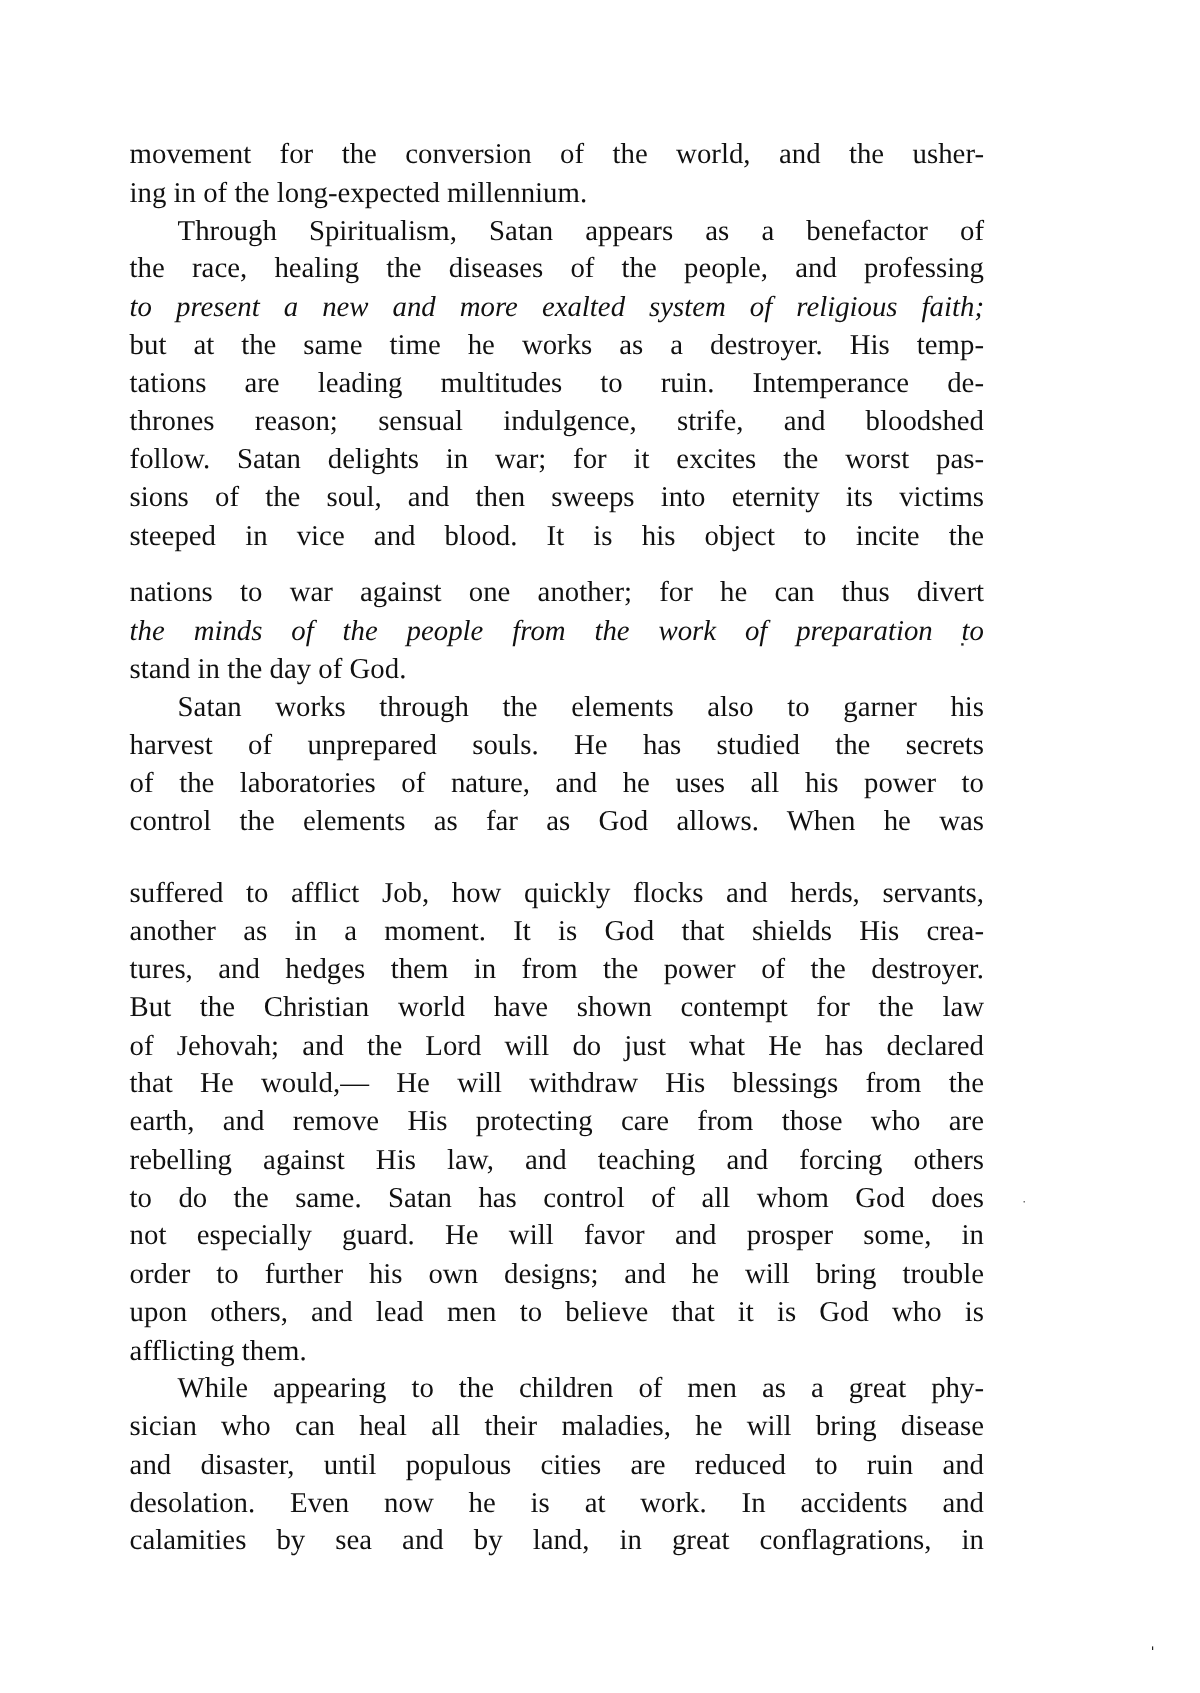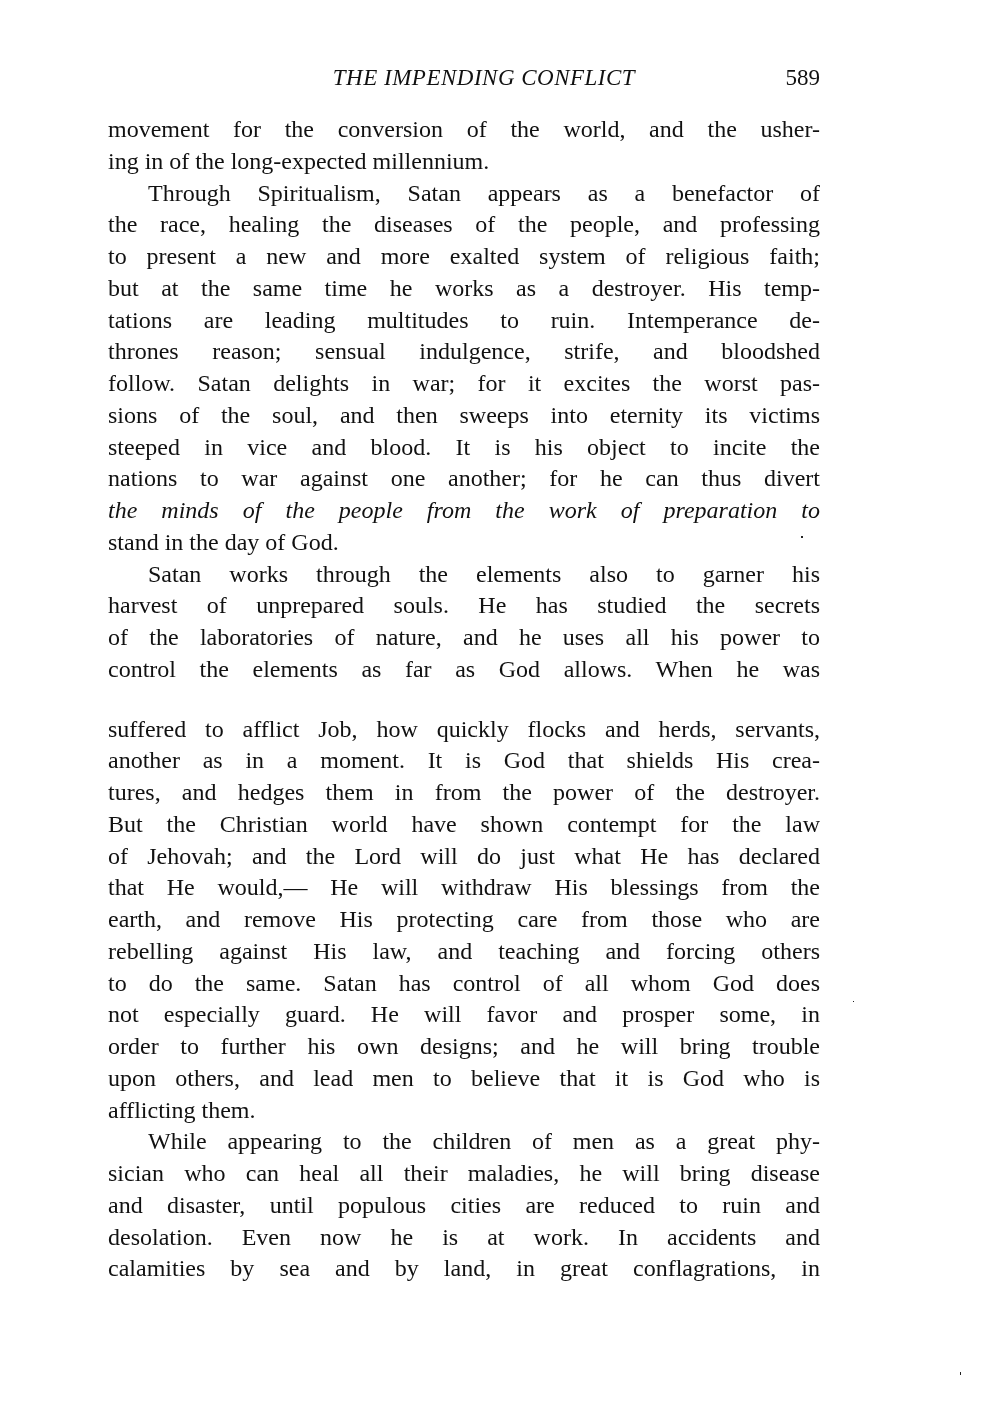--- a/index.html
+++ b/index.html
@@ -75,41 +75,37 @@
       width: 2px;
       height: 2px;
       background: #222;
     }
   </style>
 </head>
 <body>
 
 <div class="page">
 
-  <div class="running-head">
-    <div class="running-title">THE IMPENDING CONFLICT</div>
-    <div class="page-number">589</div>
-  </div>
 
   <div class="body-text" id="body-text">
       <div class="paragraph">
         <span class="line" style="white-space: normal;">movement for the conversion of the world, and the usher-</span>
         <span class="line last" style="white-space: normal;">ing in of the long-expected millennium.</span>
       </div>
       <div class="paragraph">
         <span class="line indent" style="white-space: normal;">Through Spiritualism, Satan appears as a benefactor of</span>
         <span class="line" style="white-space: normal;">the race, healing the diseases of the people, and professing</span>
-        <span class="line" style="white-space: normal;">to present a new and more exalted system of religious faith;</span>
+        <span class="line" style="white-space: normal; font-style: italic;">to present a new and more exalted system of religious faith;</span>
         <span class="line" style="white-space: normal;">but at the same time he works as a destroyer.  His temp-</span>
         <span class="line" style="white-space: normal;">tations are leading multitudes to ruin.  Intemperance de-</span>
         <span class="line" style="white-space: normal;">thrones reason; sensual indulgence, strife, and bloodshed</span>
         <span class="line" style="white-space: normal;">follow.  Satan delights in war; for it excites the worst pas-</span>
         <span class="line" style="white-space: normal;">sions of the soul, and then sweeps into eternity its victims</span>
         <span class="line" style="white-space: normal;">steeped in vice and blood.  It is his object to incite the</span>
-        <span class="line" style="white-space: normal;">nations to war against one another; for he can thus divert</span>
+        <span class="line" style="white-space: normal; margin-top: 16px;">nations to war against one another; for he can thus divert</span>
         <span class="line" style="white-space: normal; font-style: italic;">the minds of the people from the work of preparation to</span>
         <span class="line last" style="white-space: normal;">stand in the day of God.</span>
       </div>
       <div class="paragraph">
         <span class="line indent" style="white-space: normal;">Satan works through the elements also to garner his</span>
         <span class="line" style="white-space: normal;">harvest of unprepared souls.  He has studied the secrets</span>
         <span class="line" style="white-space: normal;">of the laboratories of nature, and he uses all his power to</span>
         <span class="line" style="white-space: normal;">control the elements as far as God allows.  When he was</span>
         <span class="line" style="white-space: normal; margin-top: 28px;">suffered to afflict Job, how quickly flocks and herds, servants,</span>
         <span class="line" style="white-space: normal;">another as in a moment.  It is God that shields His crea-</span>

